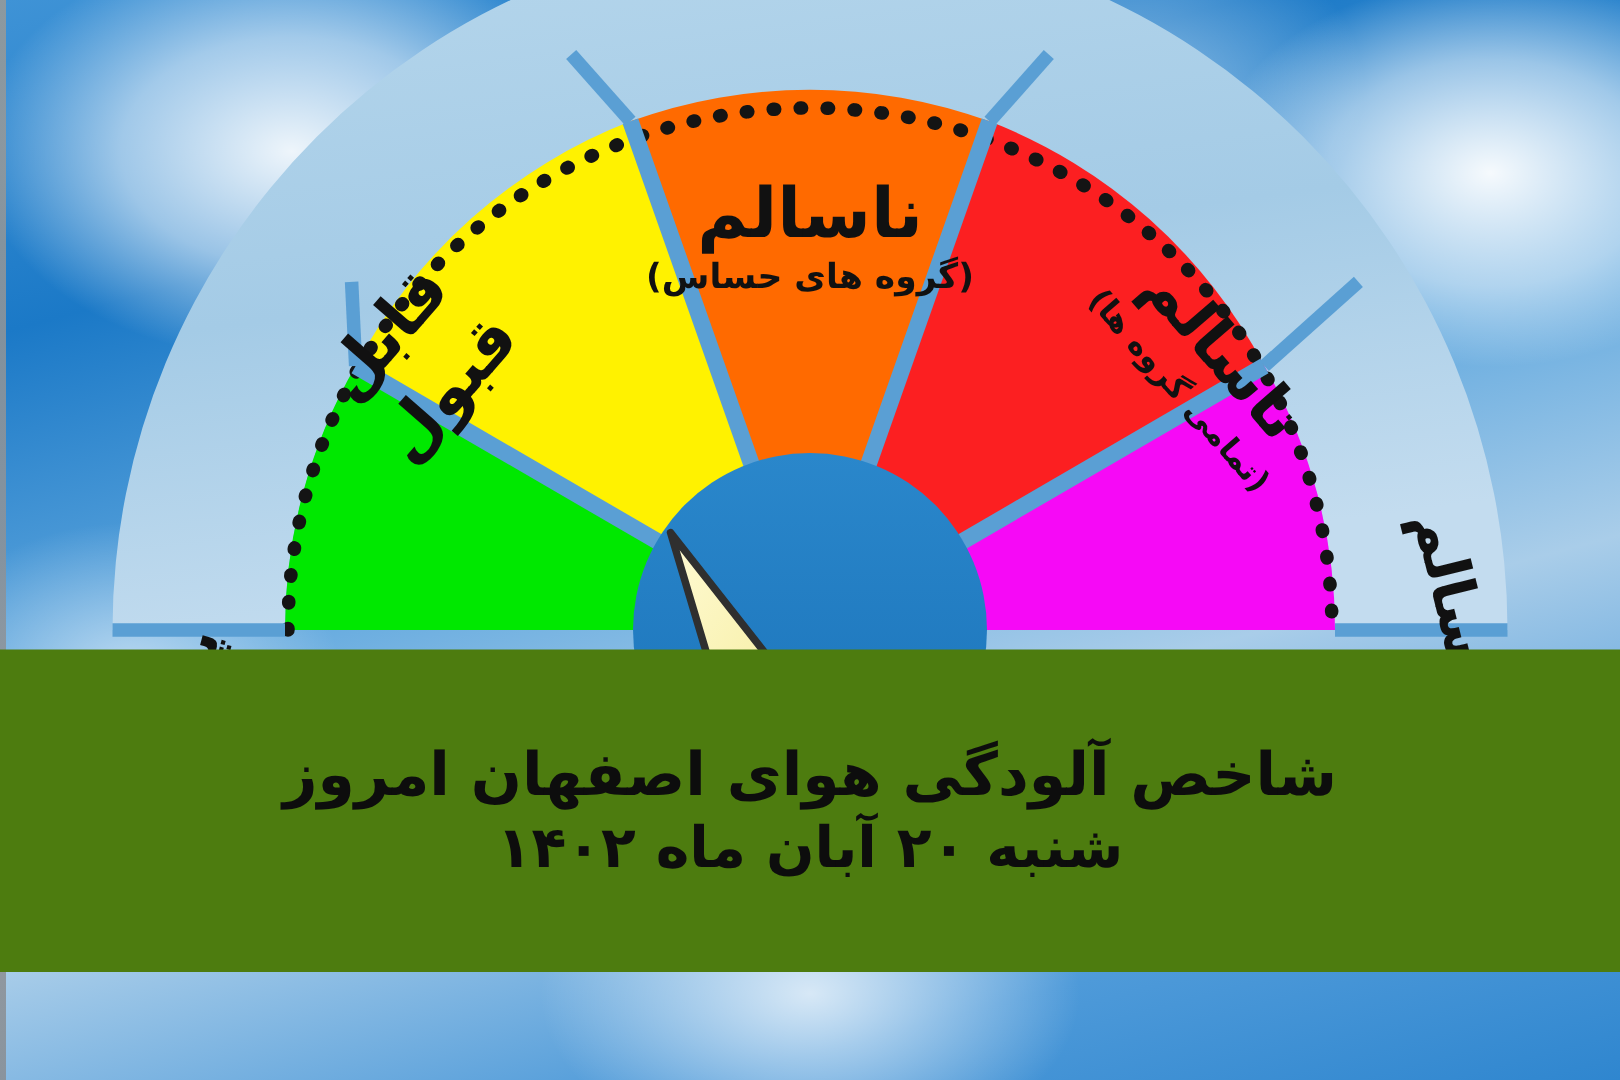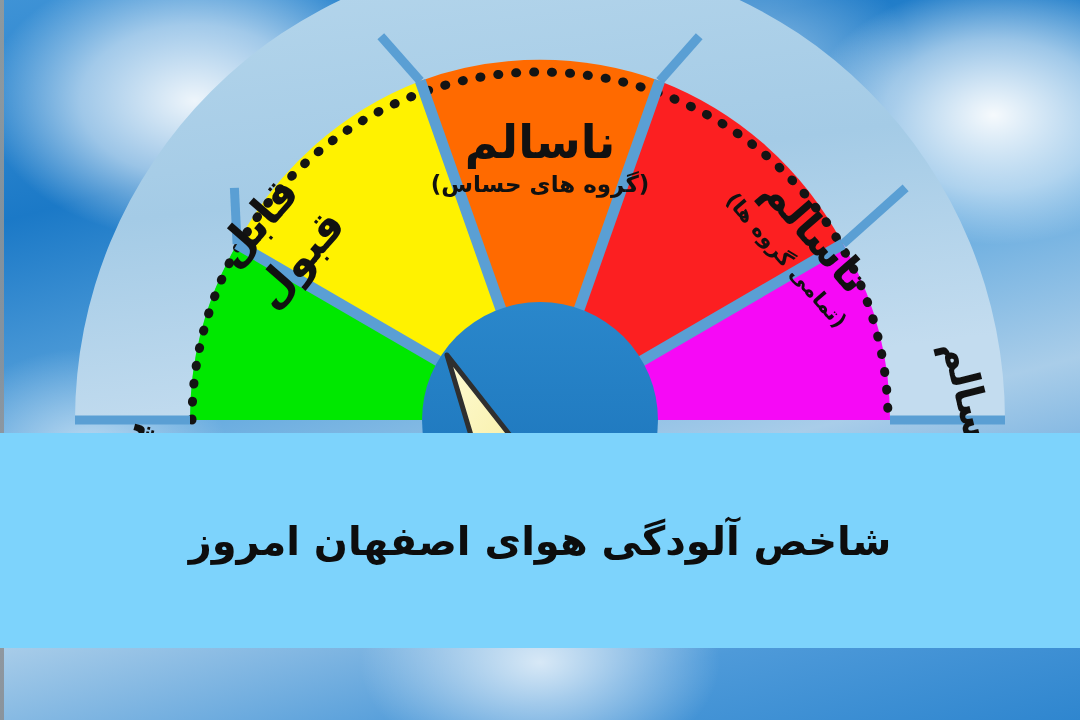--- a/index.html
+++ b/index.html
@@ -45,21 +45,21 @@
   }
   .gauge-wrap svg { display:block; }
 
   
   .banner {
     position: absolute;
     left: 0;
     top: 433px;
     width: 1080px;
     height: 215px;
-    background: #7dd3fc;
+    background: #4d7c0f;
     display: flex;
     flex-direction: column;
     align-items: center;
     justify-content: center;
   }
   .banner-line {
     color: #0d0d0d;
     font-weight: 700;
     line-height: 1.25;
     text-align: center;
@@ -164,15 +164,16 @@
 
         <g transform="translate(958,408) rotate(76)">
           <text font-size="40" y="0">ناسالم</text>
         </g>
       </g>
     </svg>
   </div>
 
   <div class="banner">
     <div class="banner-line l1">شاخص آلودگی هوای اصفهان امروز</div>
+    <div class="banner-line l2">شنبه ۲۰ آبان ماه ۱۴۰۲</div>
   </div>
 
 </div>
 
 </body></html>

